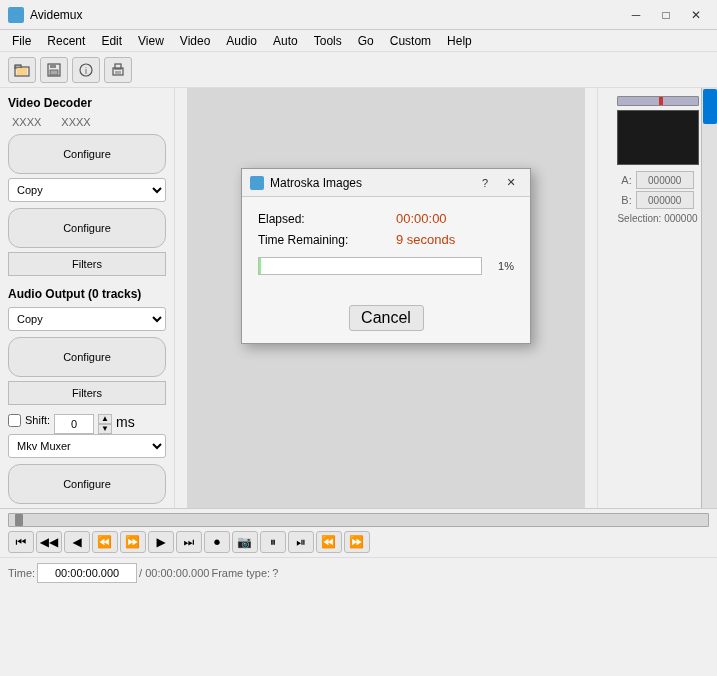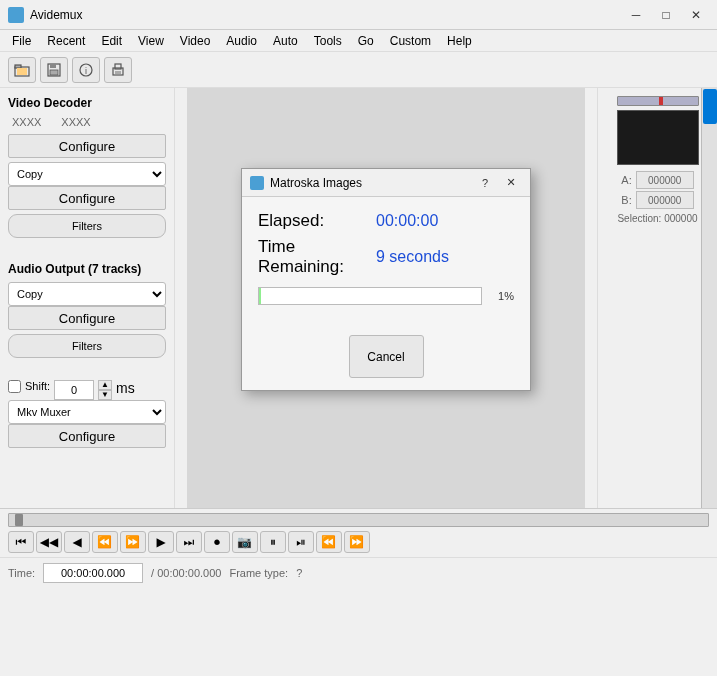--- a/index.html
+++ b/index.html
@@ -117,43 +117,44 @@
       margin-bottom: 6px;
       padding-left: 4px;
     }
     .decoder-label {
       font-size: 11px;
       color: #666;
     }
 
     .configure-btn {
       width: 100%;
-      height: 24px;
+      height: 40px;
       background: #e8e8e8;
       border: 1px solid #bbb;
-      border-radius: 2px;
-      cursor: pointer;
-      font-size: 13px;
+      border-radius: 12px;
+      cursor: pointer;
+      font-size: 11px;
       margin-bottom: 4px;
     }
 
     .filters-btn {
       width: 100%;
       height: 24px;
       background: #e8e8e8;
       border: 1px solid #bbb;
-      border-radius: 9px;
-      cursor: pointer;
-      font-size: 11px;
-      margin-bottom: 16px;
+      border-radius: 0;
+      cursor: pointer;
+      font-size: 11px;
+      margin-bottom: 3px;
     }
 
     .dropdown-row {
       display: flex;
       align-items: center;
+      margin-bottom: 6px;
     }
     .dropdown-select {
       flex: 1;
       height: 24px;
       background: white;
       border: 1px solid #bbb;
       border-radius: 3px;
       font-size: 11px;
       padding: 0 4px;
       cursor: pointer;
@@ -219,21 +220,21 @@
     }
 
     
     .status-bar {
       height: 30px;
       background: #f0f0f0;
       border-top: 1px solid #ddd;
       display: flex;
       align-items: center;
       padding: 0 8px;
-      gap: 8px;
+      gap: 2px;
     }
     .time-label {
       font-size: 11px;
       color: #666;
     }
     .time-input {
       width: 100px;
       height: 20px;
       border: 1px solid #bbb;
       background: white;
@@ -329,26 +330,27 @@
       padding: 14px 16px;
     }
     .dialog-row {
       display: flex;
       gap: 8px;
       margin-bottom: 6px;
       align-items: center;
     }
     .dialog-row-label {
       width: 110px;
-      font-size: 17px;
+      font-size: 12px;
       color: #000;
     }
     .dialog-row-value {
-      font-size: 16px;
-      color: #1d4ed8;
+      font-size: 13px;
+      color: #c2410c;
+      margin-left: 20px;
     }
 
     .progress-container {
       margin: 10px 0;
       display: flex;
       align-items: center;
       gap: 8px;
     }
     .progress-bar {
       flex: 1;
@@ -370,26 +372,26 @@
       text-align: right;
     }
 
     .dialog-footer {
       display: flex;
       justify-content: center;
       padding: 6px 16px 12px;
     }
     .cancel-btn {
       width: 75px;
-      height: 43px;
+      height: 26px;
       background: #e8e8e8;
       border: 1px solid #bbb;
       border-radius: 3px;
       cursor: pointer;
-      font-size: 12px;
+      font-size: 16px;
     }
 
     .playback-row {
       height: 30px;
       display: flex;
       align-items: center;
       padding: 0 8px;
       gap: 2px;
     }
   </style>
@@ -465,21 +467,21 @@
     
     <div class="dropdown-row">
       <select class="dropdown-select">
         <option>Copy</option>
       </select>
     </div>
     <button class="configure-btn">Configure</button>
     <button class="filters-btn">Filters</button>
 
     
-    <div class="section-title">Audio Output (7 tracks)</div>
+    <div class="section-title">Audio Output (0 tracks)</div>
     <div class="dropdown-row">
       <select class="dropdown-select">
         <option>Copy</option>
       </select>
     </div>
     <button class="configure-btn">Configure</button>
     <button class="filters-btn">Filters</button>
 
     <div class="shift-row">
       <input type="checkbox" class="shift-checkbox" style="">

